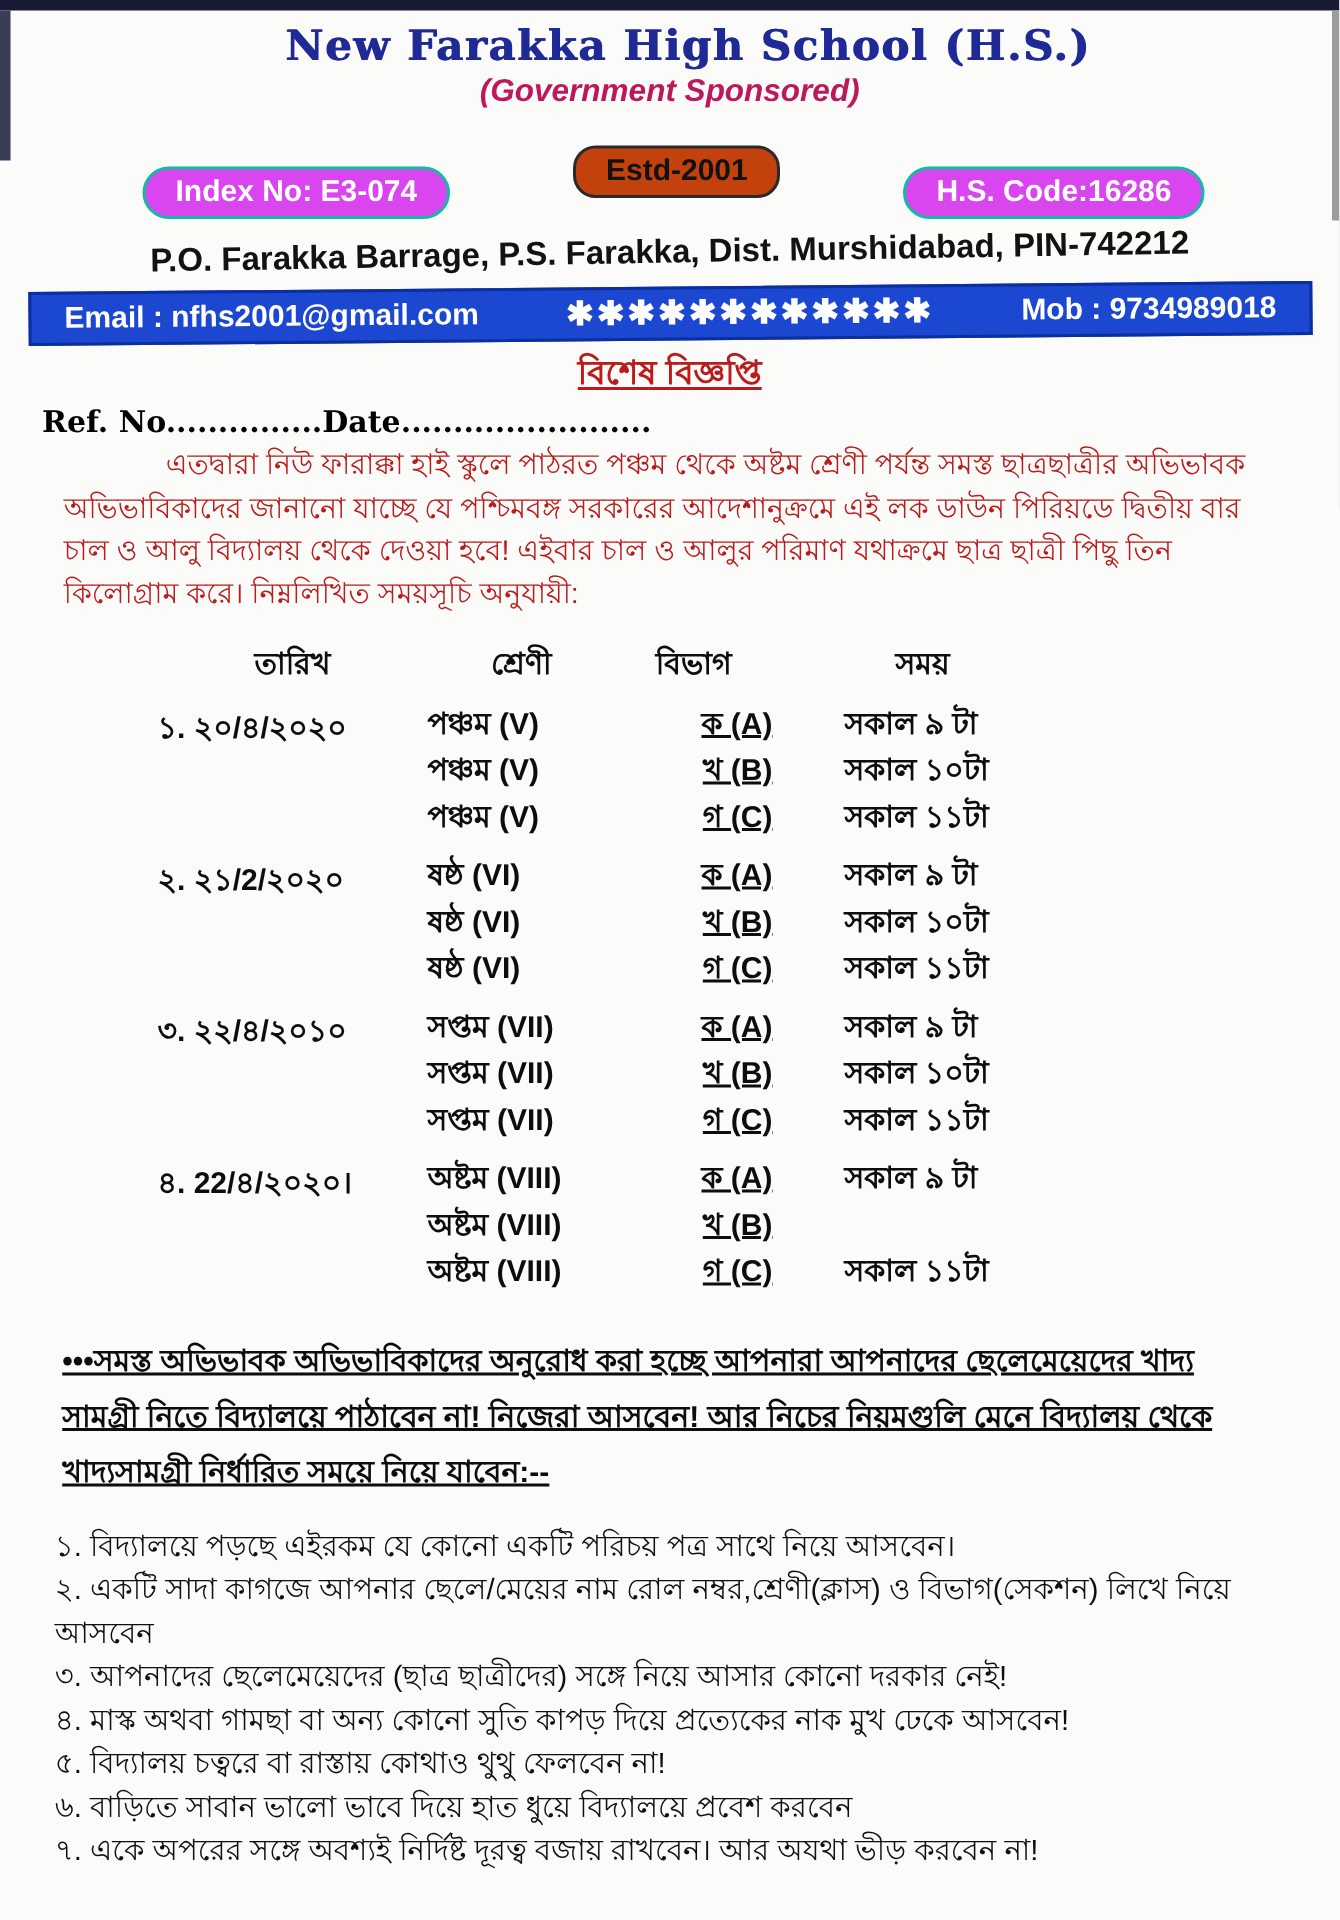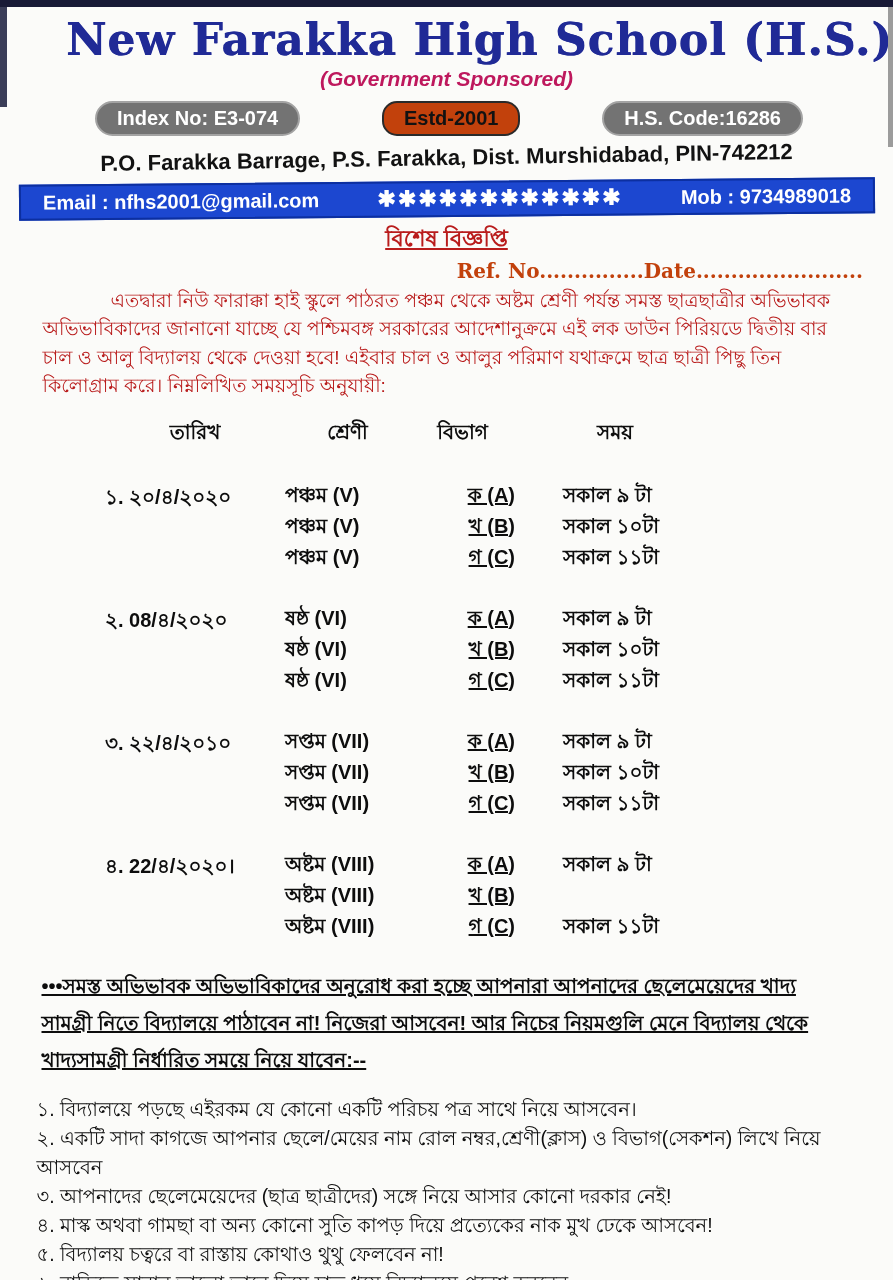--- a/index.html
+++ b/index.html
@@ -7,69 +7,69 @@
   .page {
     position:relative; width:893px; height:1280px; margin:0 auto;
     background:#fbfbf9; overflow:hidden; color:#121212;
     font-family:"Liberation Sans", sans-serif;
   }
   .scan-top { position:absolute; top:0; left:0; width:100%; height:7px; background:#181a36; }
   .scan-left { position:absolute; top:7px; left:0; width:7px; height:100px; background:#3a3d58; }
   .scan-right { position:absolute; top:7px; right:0; width:5px; height:140px; background:#9c9c9c; }
 
   .school-name {
-    margin-top:16px; text-align:right;
+    margin-top:16px; text-align:center;
     font-family:"DejaVu Serif", serif; font-weight:bold;
-    font-size:44px; line-height:1.08; color:#202a96;
+    font-size:28px; line-height:1.08; color:#202a96;
     letter-spacing:1px; text-shadow:0.6px 0 #202a96;margin-left:24px;
   }
   .subtitle {
     text-align:center; font-style:italic; font-weight:bold;
     font-size:21px; margin-top:3px; color:#be185d;
   }
   .badge-row {
     display:flex; justify-content:space-between; align-items:center;
     padding:0 90px 0 95px; margin-top:10px;
   }
   .badge {
     font-weight:bold; font-size:20px; padding:4px 20px; border-radius:18px;
     white-space:nowrap;
   }
-  .badge-blue { background:#737373; color:#ffffff; border:2px solid #a3a3a3; }
+  .badge-blue { background:#d946ef; color:#ffffff; border:2px solid #14b8a6;margin-top:28px; }
   .badge-outline { background:#c2410c; color:#121212; border:2px solid #2a2a2a; border-radius:15px; }
   .address-line {
     margin-top:9px; text-align:center; font-weight:bold; font-size:22px;
     color:#121212; transform:rotate(-1deg);
   }
   .contact-bar {
     margin:10px auto 0 auto; width:856px; height:36px;
     background:#1c47d0; border:2px solid #0c2fa0;
     display:flex; justify-content:space-between; align-items:center;
     padding:0 22px; color:#ffffff; font-weight:bold; font-size:20px;
     transform:rotate(-0.5deg);
   }
   .contact-bar .stars { font-size:22px; letter-spacing:2px; }
   .notice-title {
     margin-top:4px; text-align:center; font-weight:bold; font-size:22px;
     text-decoration:underline; color:#b91c1c;
   }
   .refdate-row {
-    display:flex; justify-content:flex-end; padding:0 30px 0 28px;
+    display:flex; justify-content:flex-start; padding:0 30px 0 28px;
     font-family:"DejaVu Serif", serif; font-weight:bold; font-size:20px;
-    margin-top:1px; color:#c2410c;
+    margin-top:1px; color:#000000;
   }
   .intro {
     width:808px; margin:4px auto 0 auto; font-size:19px; line-height:1.5;
     text-indent:68px; color:#b91c1c; font-weight:500;
   }
 
   .sched { margin:16px 0 0 105px; font-weight:bold; font-size:20px; color:#0d0d0d; }
   .sched-head, .srow-grid { display:grid; grid-template-columns:180px 125px 105px 200px; }
   .sched-head > div { text-align:center; }
-  .sched-group { display:grid; grid-template-columns:180px 450px; margin-top:30px; }
+  .sched-group { display:grid; grid-template-columns:180px 450px; margin-top:8px; }
   .g-date { padding-top:2px; }
   .srow { display:grid; grid-template-columns:125px 105px 200px; line-height:31px; }
   .c-class {}
   .c-sec { text-align:right;text-decoration:underline; }
   .c-time { padding-left:48px; white-space:nowrap; }
   .head-time { padding-left:0; }
 
   .request-note {
     width:810px; margin:26px auto 16px auto; font-size:20px; font-weight:bold;
     line-height:1.85; text-decoration:underline; color:#0d0d0d;
@@ -134,21 +134,21 @@
         </div>
         <div class="srow">
           <span class="c-class">পঞ্চম (V)</span>
           <span class="c-sec">গ (C)</span>
           <span class="c-time">সকাল ১১টা</span>
         </div>
       </div>
     </div>
 
     <div class="sched-group">
-      <div class="g-date">২. 08/৪/২০২০</div>
+      <div class="g-date">২. ২১/2/২০২০</div>
       <div>
         <div class="srow">
           <span class="c-class">ষষ্ঠ (VI)</span>
           <span class="c-sec">ক (A)</span>
           <span class="c-time">সকাল ৯ টা</span>
         </div>
         <div class="srow">
           <span class="c-class">ষষ্ঠ (VI)</span>
           <span class="c-sec">খ (B)</span>
           <span class="c-time">সকাল ১০টা</span>

